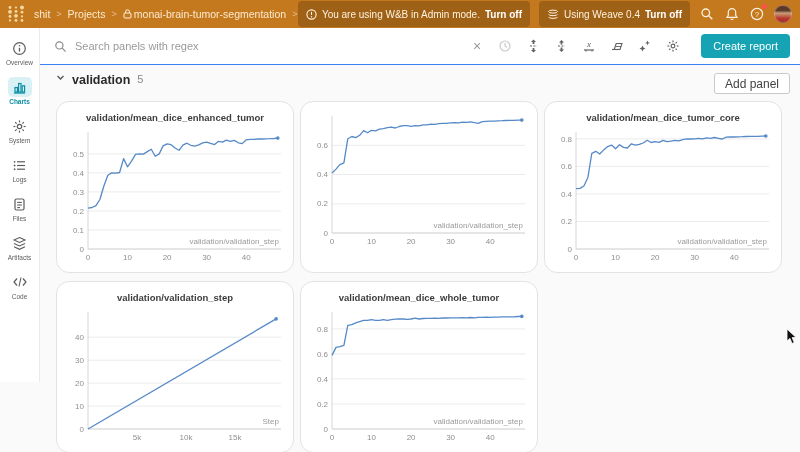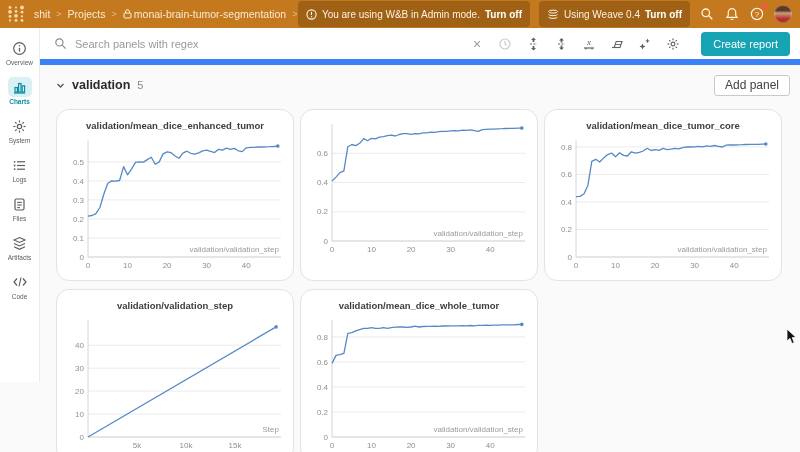--- a/index.html
+++ b/index.html
@@ -27,31 +27,31 @@
   .sidebar { width:40px; background:#ffffff; border-right:1px solid #ebebeb; display:flex; flex-direction:column; align-items:center; padding-top:10px; gap:11px; flex:0 0 auto; }
   .side-item { display:flex; flex-direction:column; align-items:center; gap:1px; cursor:pointer; width:40px; }
   .side-icobox { width:24px; height:20px; border-radius:5px; display:flex; align-items:center; justify-content:center; }
   .side-item.active .side-icobox { background:#d9f0f5; }
   .side-label { font-size:6.5px; color:#5c5c5c; }
   .side-item.active .side-label { color:#0c8fa5; font-weight:bold; }
 
   .main { flex:1 1 auto; display:flex; flex-direction:column; min-width:0; }
 
   
-  .toolbar { height:37px; background:#ffffff; border-bottom:6px solid #3b82f6; display:flex; align-items:center; padding:0 10px 0 12px; gap:12px; flex:0 0 auto; }
+  .toolbar { height:37px; background:#ffffff; border-bottom:1px solid #3b82f6; display:flex; align-items:center; padding:0 10px 0 12px; gap:12px; flex:0 0 auto; }
   .search-wrap { display:flex; align-items:center; gap:7px; flex:1 1 auto; min-width:0; }
   .search-input { border:none; outline:none; flex:1 1 auto; font-size:11px; color:#333; font-family:"Liberation Sans", sans-serif; background:transparent; }
   .search-input::placeholder { color:#9a9a9a; }
   .tool-ic { display:inline-flex; align-items:center; justify-content:center; width:16px; height:16px; cursor:pointer; color:#616161; font-size:12px; }
   .tool-ic.muted { color:#c9c9c9; }
   .create-report { background:#16a3b4; color:#fff; border:none; border-radius:4px; height:24px; padding:0 12px; font-size:11px; font-family:"Liberation Sans", sans-serif; cursor:pointer; margin-left:8px; white-space:nowrap; }
 
   
   .content { flex:1 1 auto; background:#fafafa; padding:8px 10px 0 16px; min-height:0; }
-  .section-header { display:flex; align-items:center; gap:7px; height:24px; margin-bottom:12px; }
+  .section-header { display:flex; gap:7px; height:24px; margin-bottom:4px; }
   .sec-chevron { display:inline-flex; cursor:pointer; }
   .sec-title { font-size:12.5px; font-weight:bold; color:#2b2b2b; }
   .sec-count { font-size:11px; color:#8a8a8a; }
   .add-panel { margin-left:auto; background:#ffffff; border:1px solid #c9c9c9; border-radius:3px; height:21px; padding:0 10px; font-size:12px; color:#424242; font-family:"Liberation Sans", sans-serif; cursor:pointer; }
 
   .grid { display:flex; flex-wrap:wrap; gap:8px 6px; }
   .card { width:238px; height:172px; background:#ffffff; border:1px solid #e3e3e3; border-radius:13px; padding-top:8px; cursor:default; }
   .chart-title { text-align:center; font-size:9.5px; font-weight:bold; color:#3d3d3d; height:16px; line-height:16px; overflow:hidden; white-space:nowrap; }
   .plot { width:228px; height:140px; margin:0 auto; }
 

